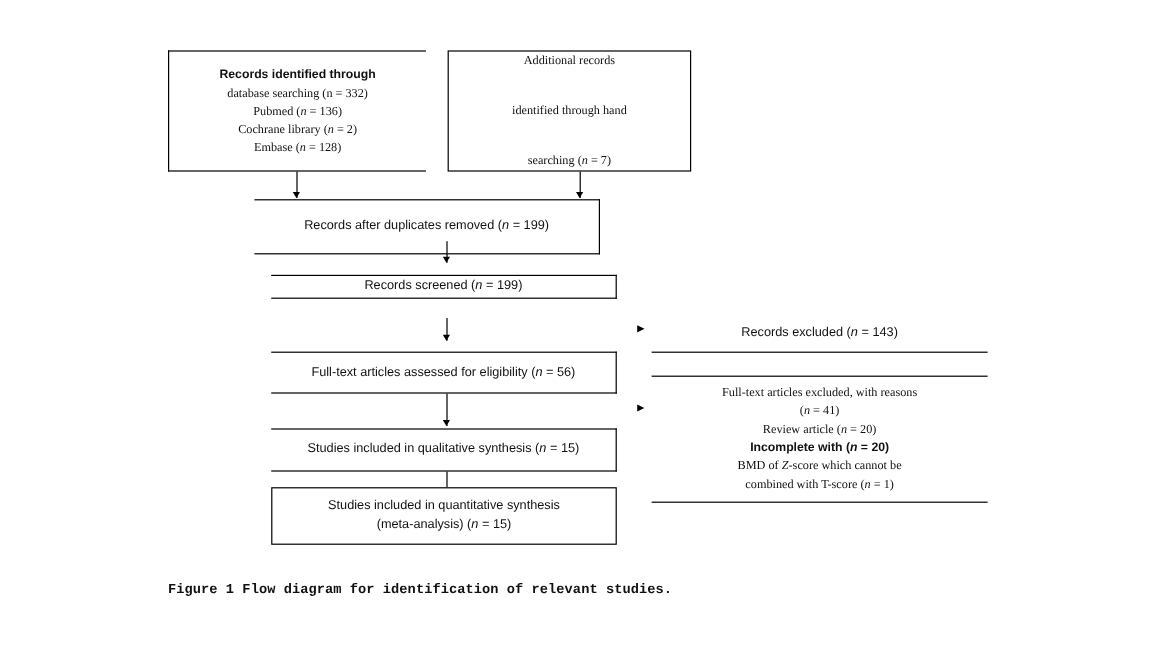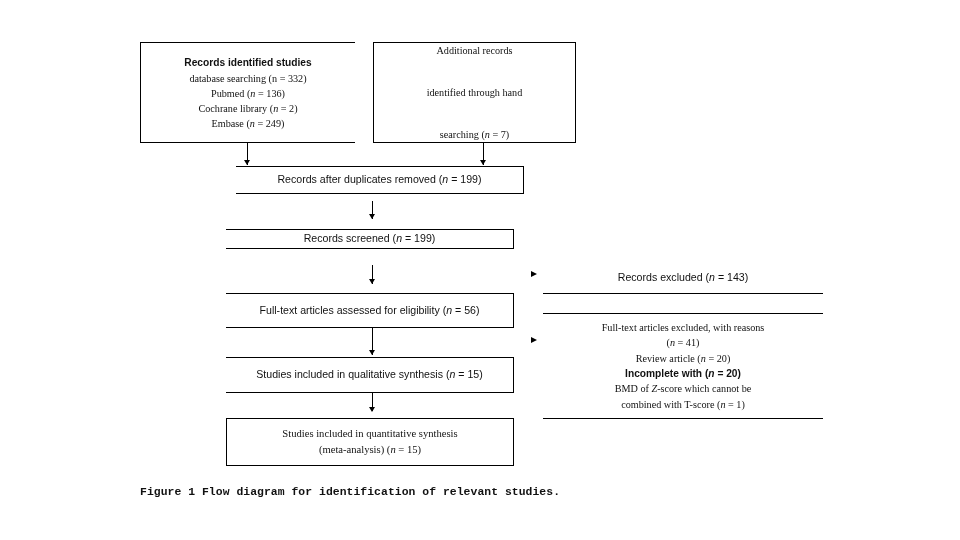--- a/index.html
+++ b/index.html
@@ -94,40 +94,40 @@
     letter-spacing: 0.05px;
     font-family: Liberation Mono, monospace;
   }
 </style>
 </head>
 <body>
 
 <div id="canvas">
 
   <div class="box rules hair-left" style="left:140px; top:42px; width:215px; height:101px; padding-top:2px;">
-    <span class="ln t10b">Records identified studies</span>
+    <span class="ln t10b">Records identified through</span>
     <span class="ln t10"><span>database searching (</span><span>n</span><span> = 332)</span></span>
     <span class="ln t10"><span>Pubmed (</span><span class="ital">n</span><span> = 136)</span></span>
     <span class="ln t10"><span>Cochrane library (</span><span class="ital">n</span><span> = 2)</span></span>
-    <span class="ln t10"><span>Embase (</span><span class="ital">n</span><span> = 249)</span></span>
+    <span class="ln t10"><span>Embase (</span><span class="ital">n</span><span> = 128)</span></span>
   </div>
 
   <div class="box outline" style="left:373px; top:42px; width:203px; height:101px;justify-content:space-between;">
     <span class="ln t10">Additional records</span>
     <span class="ln t10">identified through hand</span>
     <span class="ln t10"><span>searching (</span><span class="ital">n</span><span> = 7)</span></span>
   </div>
 
   <div class="vline" style="left:247px; top:143px; height:22px;"></div>
   <div class="arrow-down" style="left:243.6px; top:160px;"></div>
 
   <div class="vline" style="left:483px; top:143px; height:22px;"></div>
   <div class="arrow-down" style="left:479.6px; top:160px;"></div>
 
-  <div class="box rules hair-right" style="left:236px; top:166px; width:288px; height:28px;">
+  <div class="box rules hair-right" style="left:212px; top:166px; width:288px; height:46px;">
     <span class="ln t105"><span>Records after duplicates removed (</span><span class="ital">n</span><span> = 199)</span></span>
   </div>
 
   <div class="vline" style="left:372px; top:201px; height:18px;"></div>
   <div class="arrow-down" style="left:368.6px; top:214px;"></div>
 
   <div class="box rules hair-right" style="left:226px; top:229px; width:288px; height:20px;">
     <span class="ln t105"><span>Records screened (</span><span class="ital">n</span><span> = 199)</span></span>
   </div>
 
@@ -158,20 +158,20 @@
     <span class="ln t10"><span>combined with T-score (</span><span class="ital">n</span><span> = 1)</span></span>
   </div>
 
   <div class="box rules hair-right" style="left:226px; top:357px; width:288px; height:36px;justify-content:center;">
     <span class="ln t105"><span>Studies included in qualitative synthesis (</span><span class="ital">n</span><span> = 15)</span></span>
   </div>
 
   <div class="vline" style="left:372px; top:393px; height:18px;"></div>
   <div class="arrow-down" style="left:368.6px; top:407px;"></div>
 
-  <div class="box outline" style="left:226px; top:418px; width:288px; height:48px;font-family:Liberation Serif, serif;">
+  <div class="box outline" style="left:226px; top:406px; width:288px; height:48px;">
     <span class="ln t105">Studies included in quantitative synthesis</span>
     <span class="ln t105"><span>(meta-analysis) (</span><span class="ital">n</span><span> = 15)</span></span>
   </div>
 
   <div id="caption">Figure 1  Flow diagram for identification of relevant studies.</div>
 
 </div>
 
 </body></html>

